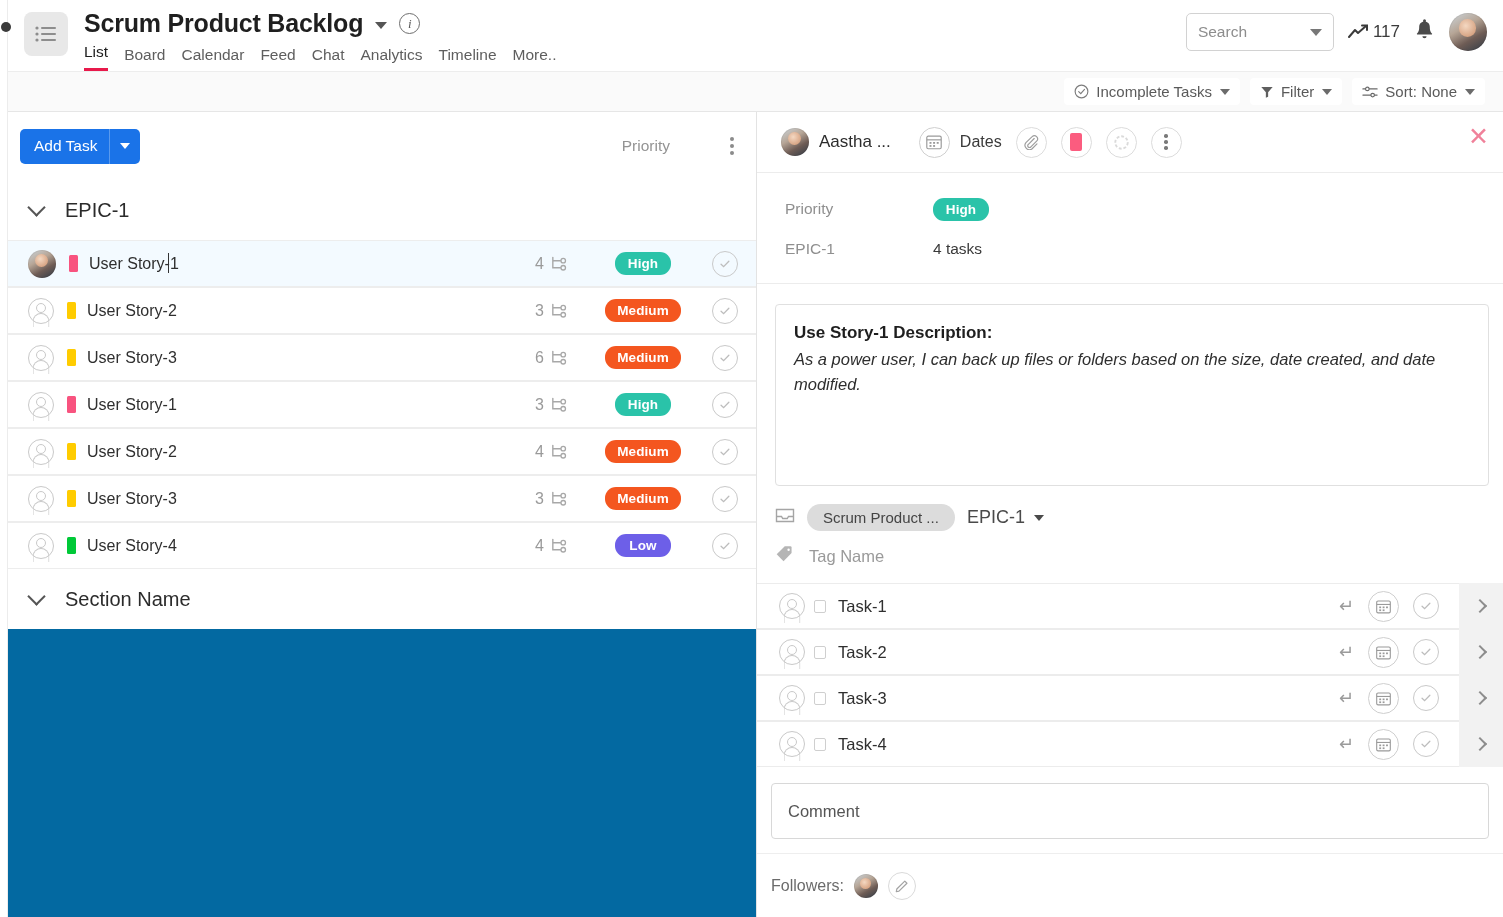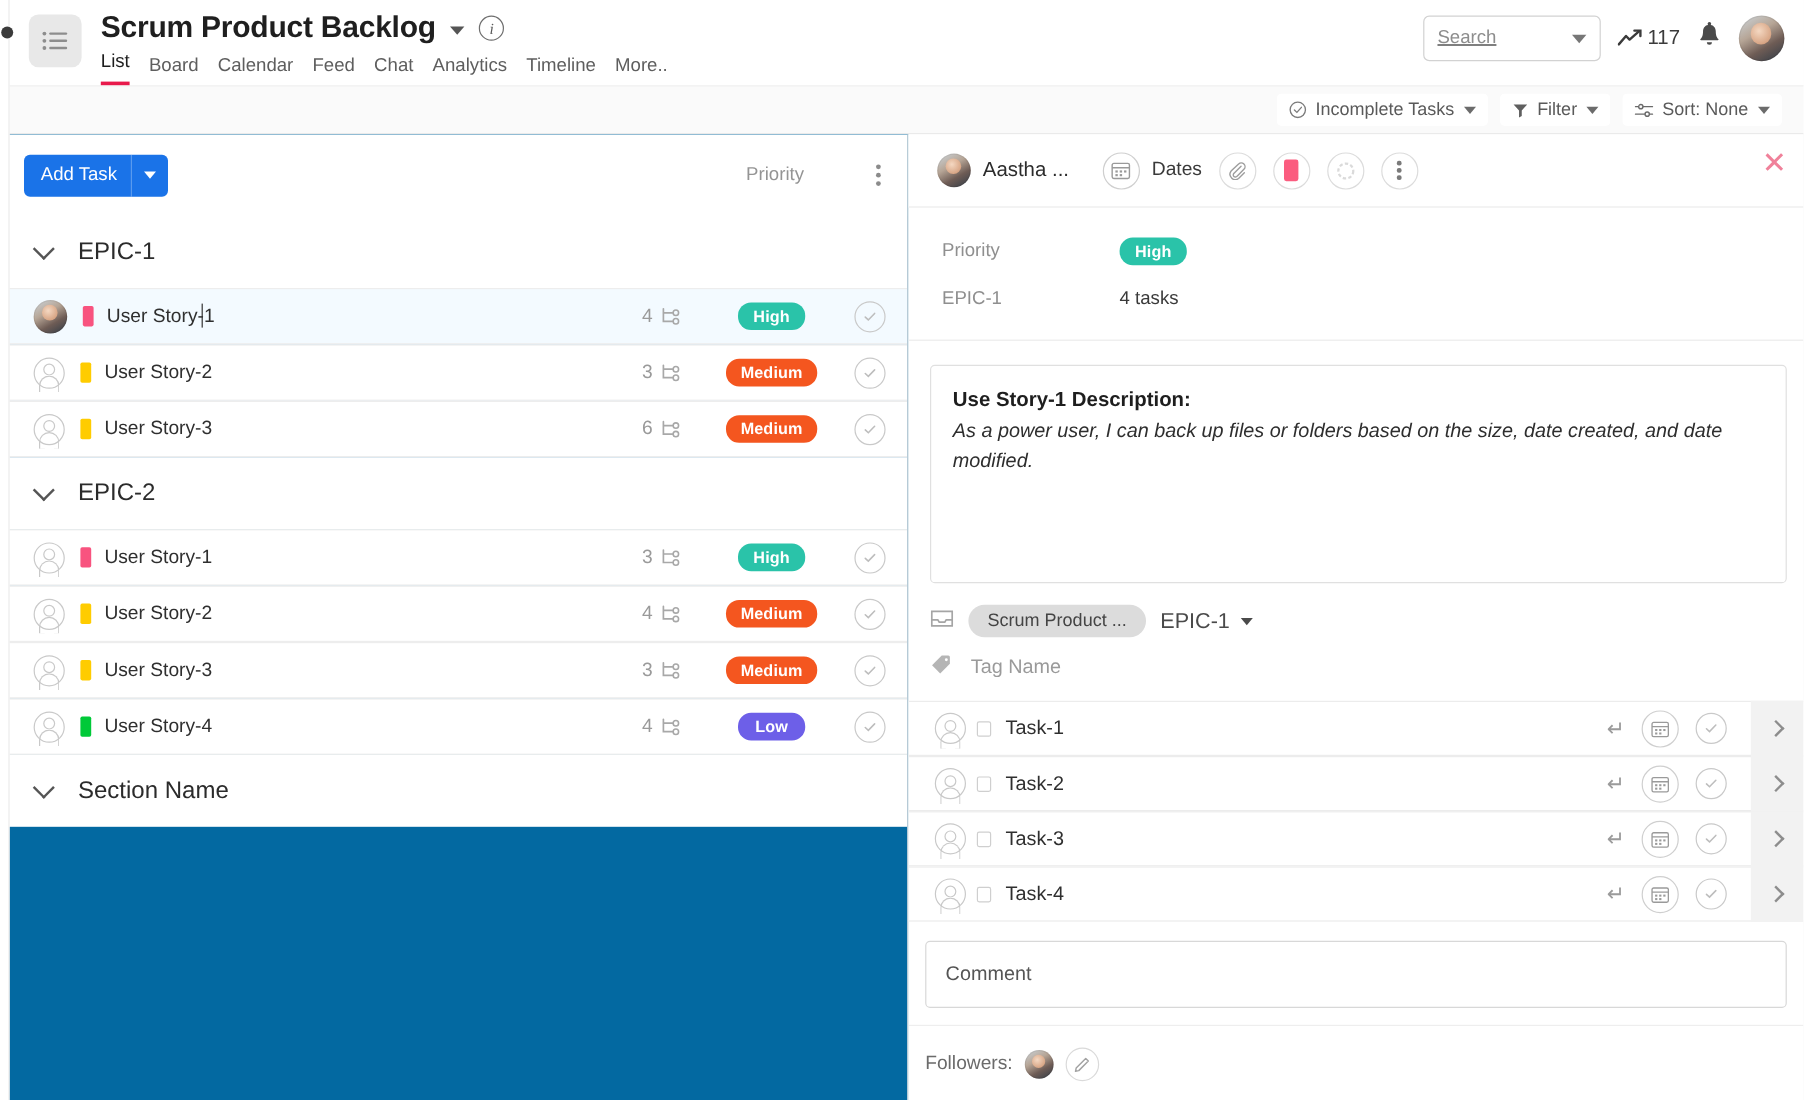--- a/index.html
+++ b/index.html
@@ -56,21 +56,21 @@
     white-space: nowrap; line-height: 19px;
   }
   .tab.active { color: #1d1d1d; border-bottom: 3px solid #e8194b; font-weight: 400; }
 
   .header-right {
     position: absolute; right: 16px; top: 13px; display: flex; align-items: center; gap: 14px;
   }
   .search-box {
     width: 148px; height: 38px; border: 1px solid #d2d2d2; border-radius: 5px;
     display: flex; align-items: center; justify-content: space-between;
-    padding: 0 11px; background: #fff; cursor: text; text-decoration: underline;
+    padding: 0 11px; background: #fff; cursor: text;
   }
   .search-box .ph { color: #8d8d8d; font-size: 15.5px; }
   .search-caret {
     width: 0; height: 0; border-left: 6px solid transparent;
     border-right: 6px solid transparent; border-top: 7px solid #777; cursor: pointer;
   }
   .stat-chip { display: flex; align-items: center; gap: 3px; cursor: pointer; }
   .stat-chip .num { font-size: 17px; color: #3b3b3b; }
   .bell { cursor: pointer; }
   .avatar {
@@ -451,24 +451,20 @@
           <span class="badge-slot">
             <span class="badge" style="background:#f4561f">Medium</span>
           </span>
           <span class="check-circle">
             <svg width="14" height="14" viewBox="0 0 16 16">
                 <path d="M3.5 8.3 L6.4 11 L12.4 4.8" stroke="#bdbdbd" stroke-width="1.5" fill="none" stroke-linecap="round"></path>
               </svg>
           </span>
         </div>
 
-        <div class="group-head">
-          <span class="chev"></span>
-          <span class="group-name">EPIC-2</span>
-        </div>
 
         <div class="task-row">
           <span class="ava-ph"></span>
           <span class="color-bar" style="background:#f8537f"></span>
           <span class="task-name">User Story-1</span>
           <span class="sub-count">
             <span>3</span>
             <svg width="19" height="17" viewBox="0 0 20 18">
               <path d="M4 2.5v11h8M4 6h8" stroke="#a8a8a8" stroke-width="1.5" fill="none" stroke-linecap="round"></path>
               <circle cx="15" cy="6" r="2.4" stroke="#a8a8a8" stroke-width="1.4" fill="none"></circle>

